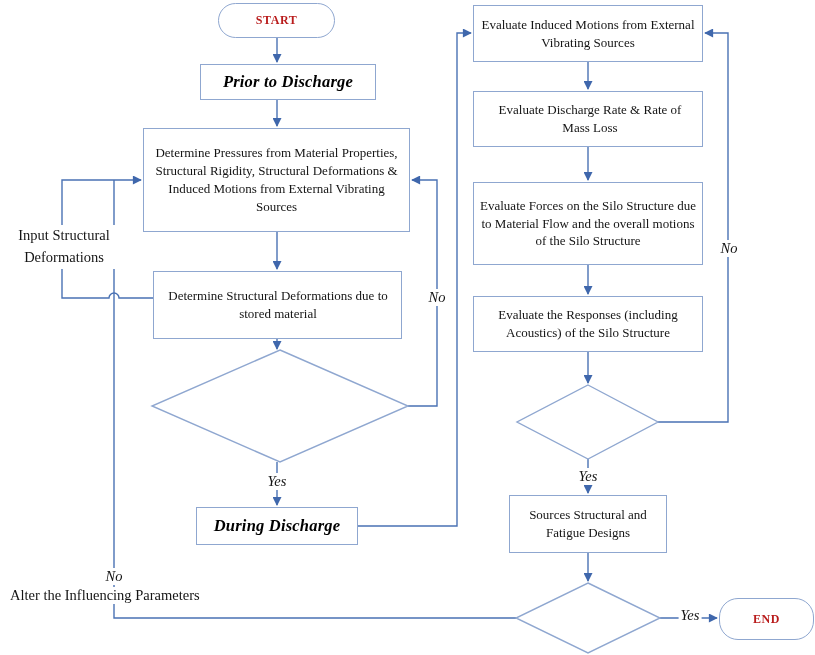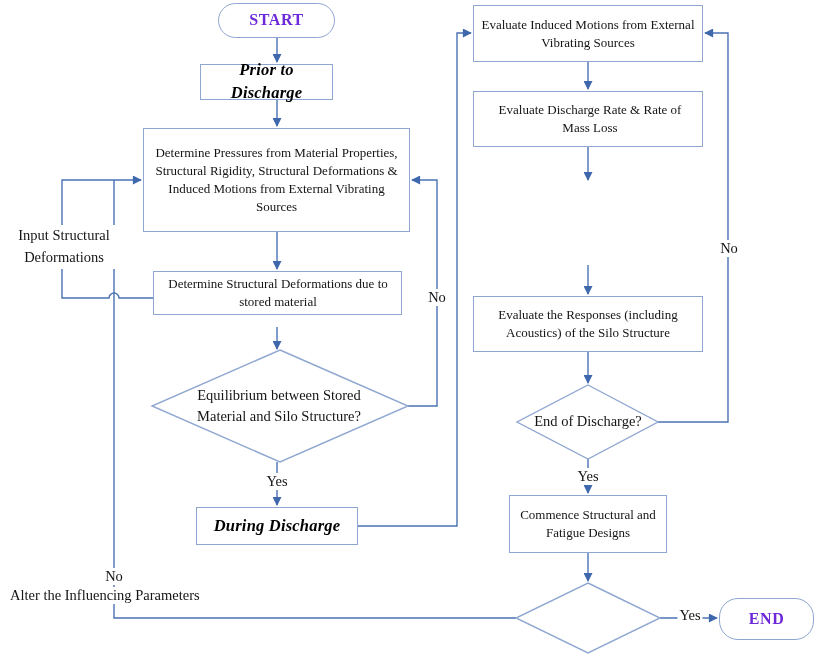--- a/index.html
+++ b/index.html
@@ -18,44 +18,44 @@
     text-align:center;
     background:#ffffff;
     border:1.5px solid #8fa7d0;
     font-size:13px;line-height:1.38;
     z-index:1;
     padding:2px 6px;
   }
   .terminal{
     border-radius:19px;
     font-weight:bold;
-    font-size:16px;
+    font-size:12px;
     letter-spacing:.6px;
-    color:#6d28d9;
+    color:#b91c1c;
   }
   .phase{
     font-weight:bold;font-style:italic;
     font-size:16.5px;letter-spacing:.2px;
     color:#000;
   }
   .diamond-label{
     position:absolute;z-index:1;
     display:flex;align-items:center;justify-content:center;
     text-align:center;
     font-size:14.5px;line-height:1.45;
     background:transparent;border:none;
   }
   .edge-label{
     position:absolute;z-index:2;
     background:#ffffff;
     font-size:14.5px;line-height:1.15;
     padding:0 2px;
     white-space:nowrap;
   }
-  .edge-label.center{transform:translateX(-50%);text-align:left;}
+  .edge-label.center{transform:translateX(-50%);text-align:left;font-style:italic;}
   .edge-label.wrap{white-space:normal;text-align:center;line-height:1.5;}
 </style>
 </head>
 <body>
 
 <div id="canvas">
 
   <svg id="wires" width="815" height="655" viewBox="0 0 815 655">
     <defs>
       <marker id="arrow" viewBox="0 0 10 10" refX="9" refY="5" markerWidth="10" markerHeight="9" orient="auto" markerUnits="userSpaceOnUse">
@@ -83,40 +83,39 @@
     </g>
     <g stroke="#8fa7d0" stroke-width="1.4" fill="#ffffff">
       <polygon points="280,350 408,406 280,462 152,406"></polygon>
       <polygon points="588,385 658,422 588,459 517,422"></polygon>
       <polygon points="588,583 660,618 588,653 516,618"></polygon>
     </g>
   </svg>
 
   <div class="node terminal" style="left:218px;top:3px;width:117px;height:35px;">START</div>
 
-  <div class="node phase" style="left:200px;top:64px;width:133px;height:36px;">Prior to Discharge</div>
+  <div class="node phase" style="left:200px;top:64px;width:176px;height:36px;">Prior to Discharge</div>
 
   <div class="node" style="left:143px;top:128px;width:267px;height:104px;">Determine Pressures from Material Properties, Structural Rigidity, Structural Deformations &amp; Induced Motions from External Vibrating Sources</div>
 
-  <div class="node" style="left:153px;top:271px;width:249px;height:44px;padding-left:7px;">Determine Structural Deformations due to stored material</div>
+  <div class="node" style="left:153px;top:271px;width:249px;height:68px;padding-left:7px;">Determine Structural Deformations due to stored material</div>
 
-  <div class="diamond-label" style="left:172px;top:380px;width:214px;height:52px;">Equilibrium between Stored Material and Silo Structure?</div>
 
   <div class="node phase" style="left:196px;top:507px;width:162px;height:38px;">During Discharge</div>
 
   <div class="node" style="left:473px;top:5px;width:230px;height:57px;">Evaluate Induced Motions from External Vibrating Sources</div>
 
   <div class="node" style="left:473px;top:91px;width:230px;height:56px;padding-left:10px;">Evaluate Discharge Rate &amp; Rate of Mass Loss</div>
 
+  <div class="node" style="left:473px;top:182px;width:230px;height:83px;">Evaluate Forces on the Silo Structure due to Material Flow and the overall motions of the Silo Structure</div>
 
   <div class="node" style="left:473px;top:296px;width:230px;height:56px;">Evaluate the Responses (including Acoustics) of the Silo Structure</div>
 
-  <div class="diamond-label" style="left:533px;top:396px;width:110px;height:52px;">End of Discharge?</div>
 
-  <div class="node" style="left:509px;top:495px;width:158px;height:58px;">Commence Structural and Fatigue Designs</div>
+  <div class="node" style="left:509px;top:495px;width:158px;height:58px;">Sources Structural and Fatigue Designs</div>
 
 
   <div class="node terminal" style="left:719px;top:598px;width:95px;height:42px;">END</div>
 
   <div class="edge-label center" style="left:277px;top:473px;">Yes</div>
 
   <div class="edge-label center" style="left:437px;top:289px;">No</div>
 
   <div class="edge-label wrap" style="left:6px;top:225px;width:112px;">Input Structural Deformations</div>
 

